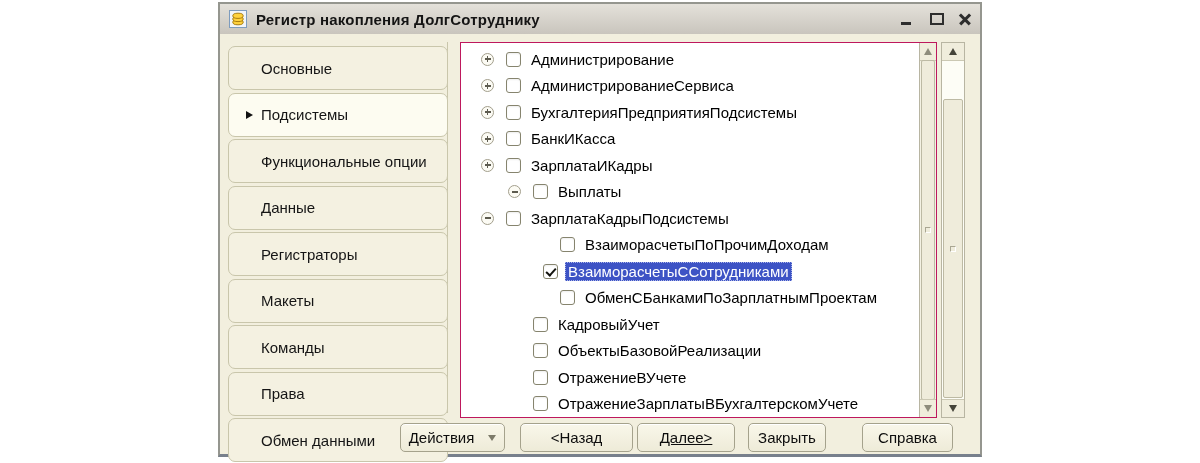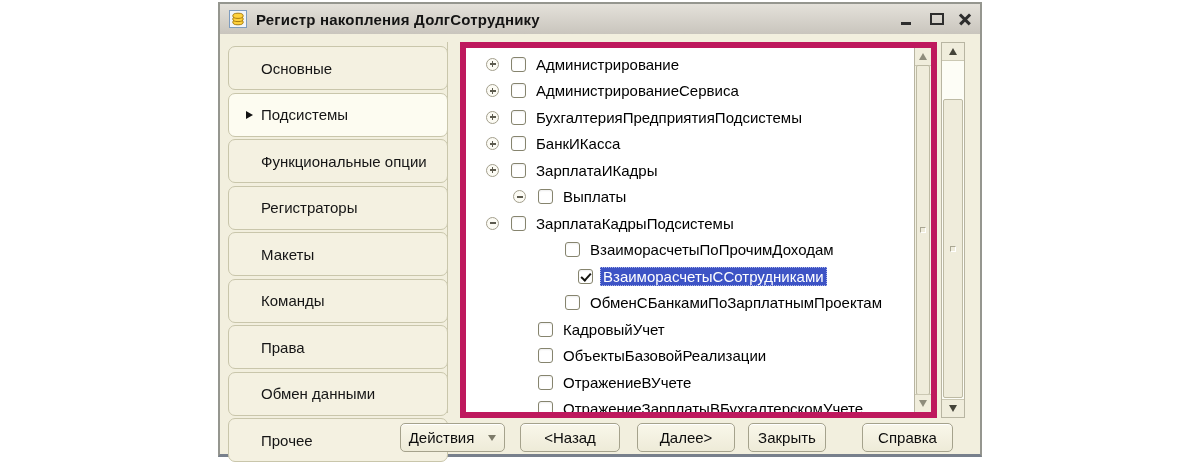--- a/index.html
+++ b/index.html
@@ -31,21 +31,21 @@
   .tabs{position:absolute;left:8px;top:12px;width:220px;}
   .tab{height:44px;margin-bottom:2.5px;display:flex;align-items:center;padding-left:17px;box-sizing:border-box;
     background:#f4f1e1;border:1px solid var(--tabborder);border-radius:7px;font-size:15px;color:#151515;cursor:default;}
   .tab.selected{background:#fdfcf1;}
   .tab-marker{width:0;height:0;border-left:7px solid #121212;border-top:4.5px solid transparent;
     border-bottom:4.5px solid transparent;margin-right:8px;visibility:hidden;flex:0 0 auto;}
   .tab.selected .tab-marker{visibility:visible;}
 
   
   .treebox{position:absolute;left:240px;top:8px;width:477px;height:376px;background:#ffffff;
-    border:6px solid #be185d;box-sizing:border-box;}
+    border:1px solid #be185d;box-sizing:border-box;}
   .rows{position:absolute;left:0;top:0;right:17px;bottom:0;overflow:hidden;padding-top:3px;}
   .row{height:26.5px;display:flex;align-items:center;box-sizing:border-box;}
   .slot{flex:0 0 25px;display:flex;align-items:center;}
   .expander{position:relative;width:13px;height:13px;border:1px solid #a39f8d;border-radius:50%;
     background:#fcfbf4;box-sizing:border-box;}
   .expander::before{content:'';position:absolute;left:2.5px;right:2.5px;top:50%;margin-top:-.8px;height:1.6px;background:#5d5b4f;}
   .expander.plus::after{content:'';position:absolute;top:2.5px;bottom:2.5px;left:50%;margin-left:-.8px;width:1.6px;background:#5d5b4f;}
   .cb{flex:0 0 15px;width:15px;height:15px;margin-right:7px;background:#fff;border:1px solid #86846e;
     border-radius:3px;box-sizing:border-box;box-shadow:inset 0 1px 2px rgba(0,0,0,.07);}
   .cb.checked::after{content:'';display:block;width:4px;height:8px;margin:1px auto 0;
@@ -108,20 +108,24 @@
         <div class="tab selected">
           <span class="tab-marker"></span>
           <span>Подсистемы</span>
         </div>
         <div class="tab">
           <span class="tab-marker"></span>
           <span>Функциональные опции</span>
         </div>
         <div class="tab">
           <span class="tab-marker"></span>
+          <span>Данные</span>
+        </div>
+        <div class="tab">
+          <span class="tab-marker"></span>
           <span>Регистраторы</span>
         </div>
         <div class="tab">
           <span class="tab-marker"></span>
           <span>Макеты</span>
         </div>
         <div class="tab">
           <span class="tab-marker"></span>
           <span>Команды</span>
         </div>
@@ -188,21 +192,21 @@
               <span class="expander minus"></span>
             </span>
             <span class="cb"></span>
             <span class="lbl">ЗарплатаКадрыПодсистемы</span>
           </div>
           <div class="row" style="padding-left: 74px;">
             <span class="slot"></span>
             <span class="cb"></span>
             <span class="lbl">ВзаиморасчетыПоПрочимДоходам</span>
           </div>
-          <div class="row" style="padding-left: 74px; margin-left: 13px;">
+          <div class="row" style="padding-left: 57px;">
             <span class="slot"></span>
             <span class="cb checked"></span>
             <span class="lbl selected">ВзаиморасчетыССотрудниками</span>
           </div>
           <div class="row" style="padding-left: 74px;">
             <span class="slot"></span>
             <span class="cb"></span>
             <span class="lbl">ОбменСБанкамиПоЗарплатнымПроектам</span>
           </div>
           <div class="row" style="padding-left: 47px;">
@@ -245,24 +249,24 @@
       <div class="sb-btn down">
           <span class="tri-down tri-dark"></span>
         </div>
     </div>
 
     <div id="footer">
         <div class="btn" style="left: 180px; width: 105px;">
           <span>Действия</span>
           <span class="drop-arrow"></span>
         </div>
-        <div class="btn" style="left: 300px; width: 100px;">
+        <div class="btn" style="left: 300px; width: 113px;">
           <span>&lt;Назад</span>
         </div>
-        <div class="btn" style="left: 417px; width: 98px;">
+        <div class="btn" style="left: 417px; width: 98px; text-decoration: underline;">
           <span>Далее&gt;</span>
         </div>
         <div class="btn" style="left: 528px; width: 78px;">
           <span>Закрыть</span>
         </div>
         <div class="btn" style="left: 642px; width: 91px;">
           <span>Справка</span>
         </div>
       </div>
   </div>

